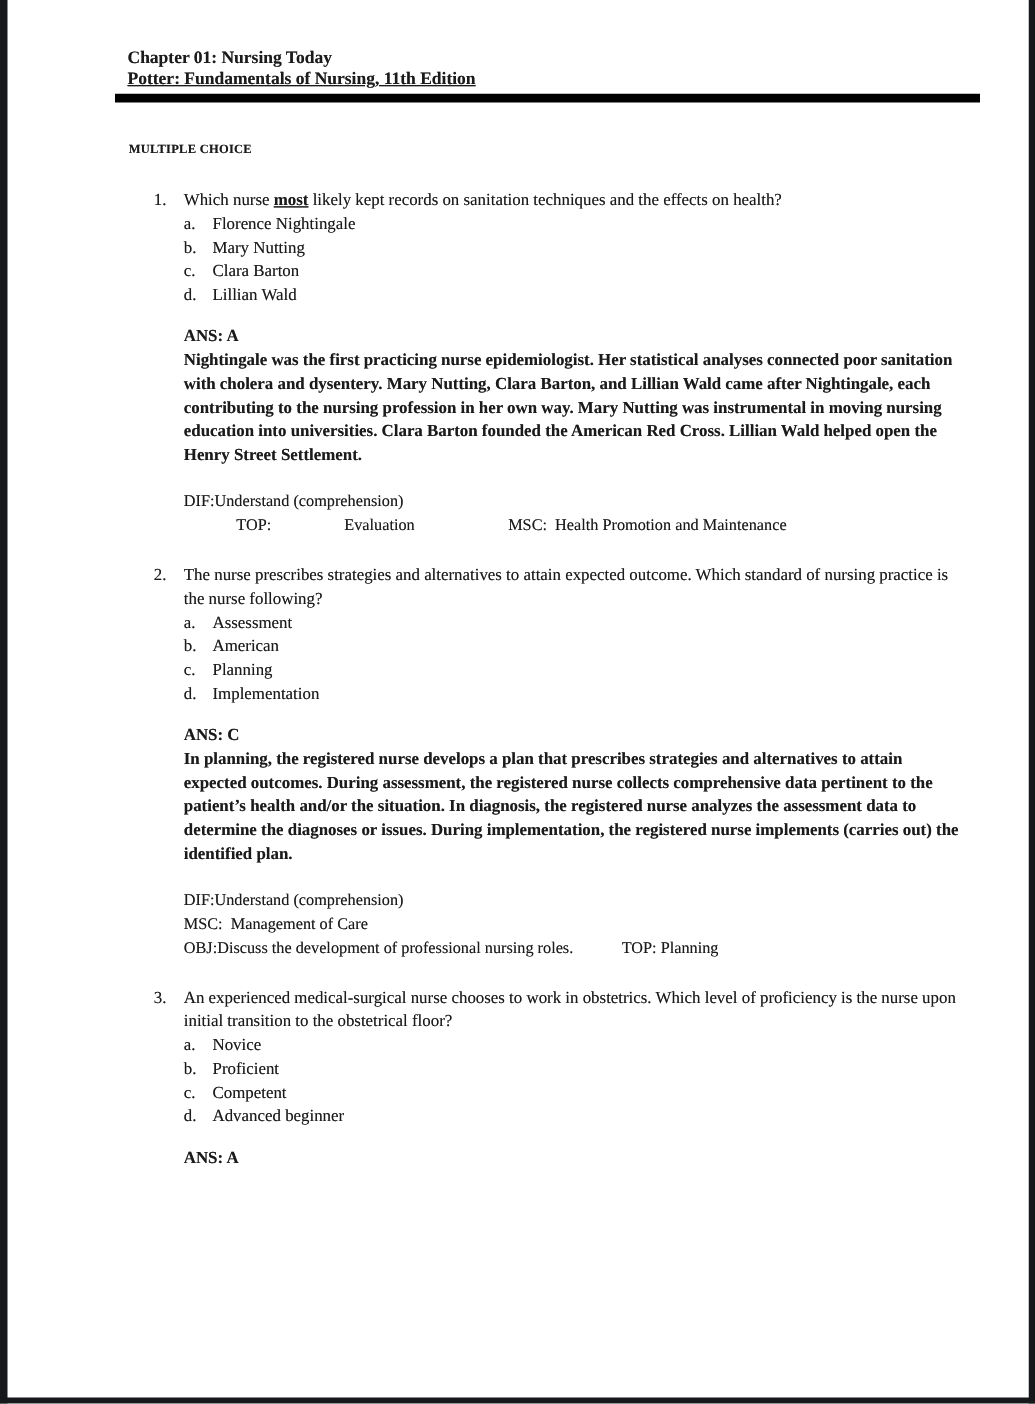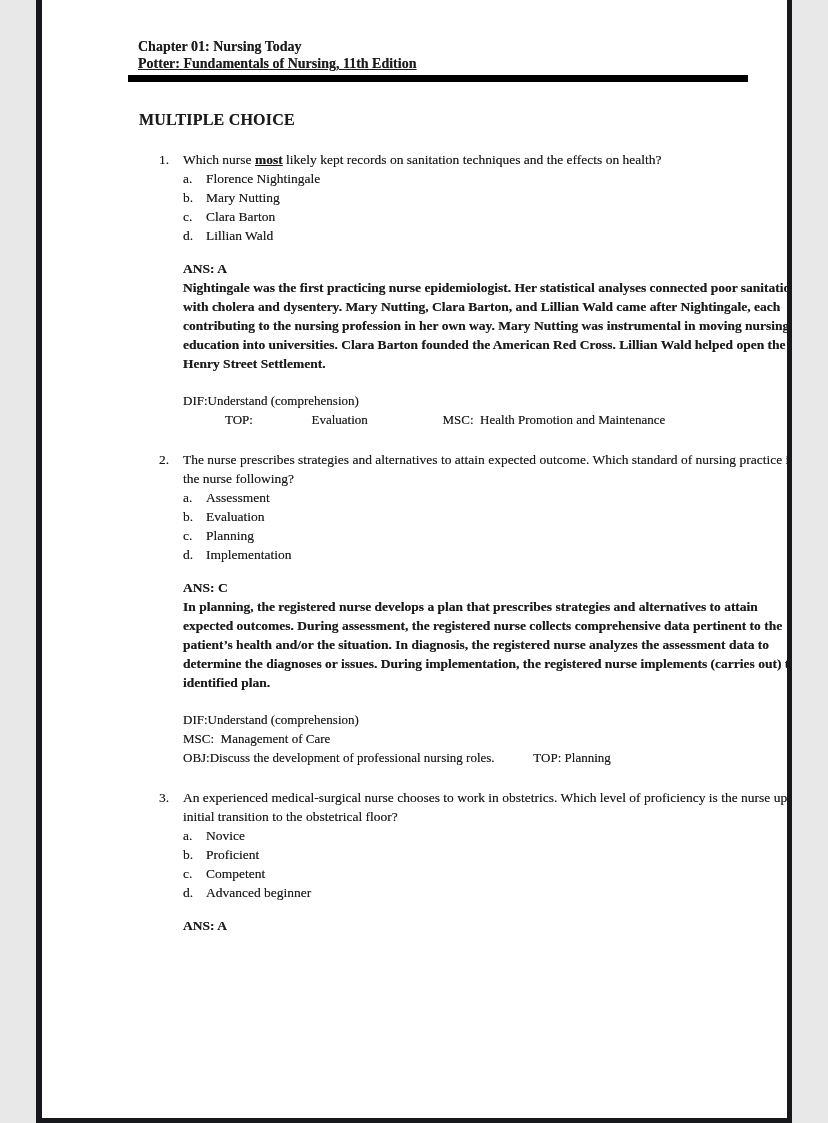--- a/index.html
+++ b/index.html
@@ -1,34 +1,34 @@
 <!DOCTYPE html>
 <html><head>
 <meta charset="utf-8">
 <style>
   html,body{margin:0;padding:0;background:#e8e8e8;}
   .page{
     position:relative;
-    width:756px;height:1123px;
+    width:828px;height:1123px;
     margin:0 auto;
     background:#ffffff;
     overflow:hidden;
     font-family:"Liberation Serif","DejaVu Serif",serif;
     color:#1b1b1b;
     text-shadow:0 0 .3px rgba(0,0,0,.5);
   }
   .edge{position:absolute;background:#17181c;}
   .edge-left{left:0;top:0;width:6px;height:100%;}
   .edge-right{right:0;top:0;width:5px;height:100%;}
   .edge-bottom{left:0;bottom:0;width:100%;height:5px;}
   .doc{padding:38px 44px 0 92px;}
   .header .h-line{font-weight:bold;font-size:14px;line-height:17px;padding-left:10px;white-space:pre;}
   .u{text-decoration:underline;}
   .rule{height:7px;background:#000;margin-top:3px;}
-  .section-heading{margin:28px 0 0 11px;font-weight:bold;font-size:16px;letter-spacing:.2px;line-height:19px;}
+  .section-heading{margin:28px 0 0 11px;font-weight:bold;font-size:10px;letter-spacing:.2px;line-height:19px;}
   .question{display:flex;margin:21px 0 0 31px;font-size:13.5px;line-height:19px;}
   .q-num{width:24px;flex:none;}
   .q-body{width:625px;flex:none;}
   .b{font-weight:bold;text-decoration:underline;}
   .opt{display:flex;}
   .opt-letter{width:23px;flex:none;}
   .ans-block{margin-top:14px;font-weight:bold;}
   .meta{margin-top:18px;}
   .meta-line{font-size:13px;line-height:19px;white-space:pre;}
 </style>
@@ -84,21 +84,21 @@
     <div class="question">
       <div class="q-num">2.</div>
       <div class="q-body">
         <div class="q-stem">The nurse prescribes strategies and alternatives to attain expected outcome. Which standard of nursing practice is the nurse following?</div>
         <div class="opt">
           <span class="opt-letter">a.</span>
           <span class="opt-text">Assessment</span>
         </div>
         <div class="opt">
           <span class="opt-letter">b.</span>
-          <span class="opt-text">Evaluation</span>
+          <span class="opt-text">American</span>
         </div>
         <div class="opt">
           <span class="opt-letter">c.</span>
           <span class="opt-text">Planning</span>
         </div>
         <div class="opt">
           <span class="opt-letter">d.</span>
           <span class="opt-text">Implementation</span>
         </div>
         <div class="ans-block">

